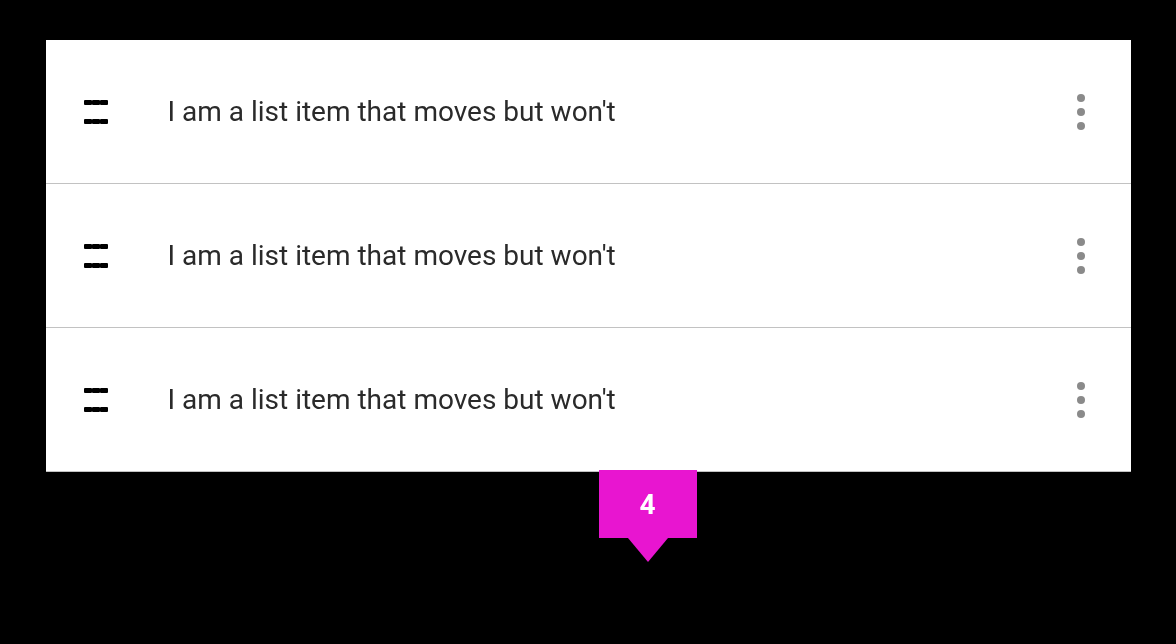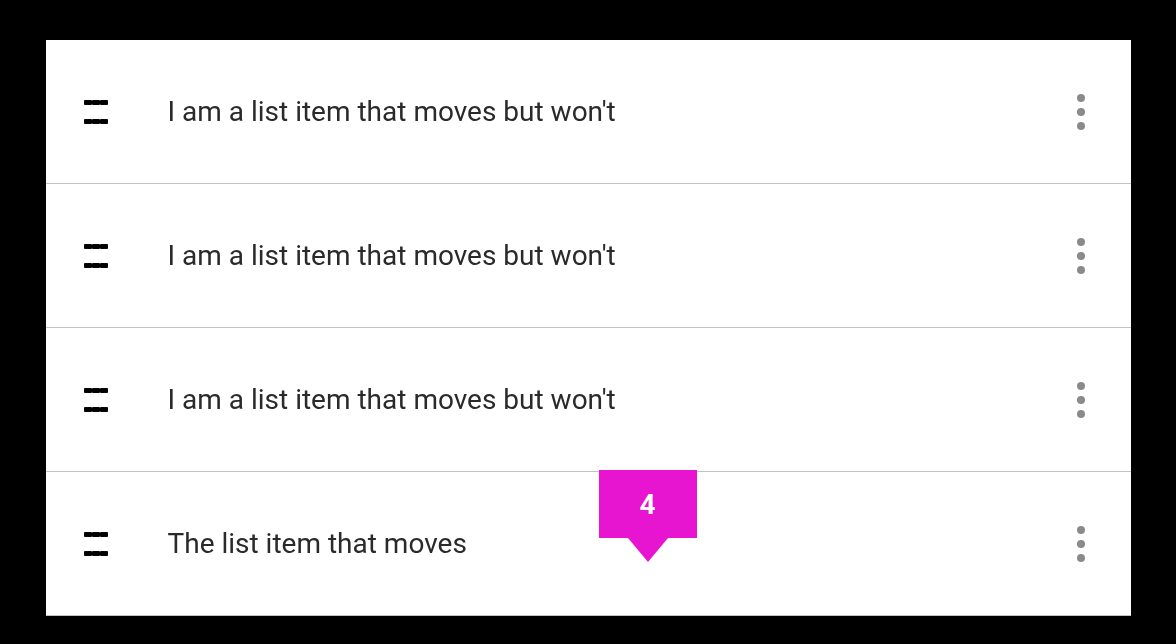--- a/index.html
+++ b/index.html
@@ -146,36 +146,20 @@
         <span></span>
     </div>
     <div class="item-text">I am a list item that moves but won't</div>
     <div class="more-button">
       <span></span>
         <span></span>
         <span></span>
     </div>
   </div>
 
-  <div class="list-item">
-    <div class="drag-handle">
-      <span></span>
-        <span></span>
-        <span></span>
-        <span></span>
-        <span></span>
-        <span></span>
-    </div>
-    <div class="item-text">The list item that moves</div>
-    <div class="more-button">
-      <span></span>
-        <span></span>
-        <span></span>
-    </div>
-  </div>
 
   <div class="badge">
     <div class="badge-box">
       <span>4</span>
     </div>
     <div class="badge-arrow"></div>
   </div>
 
 </div>
 

